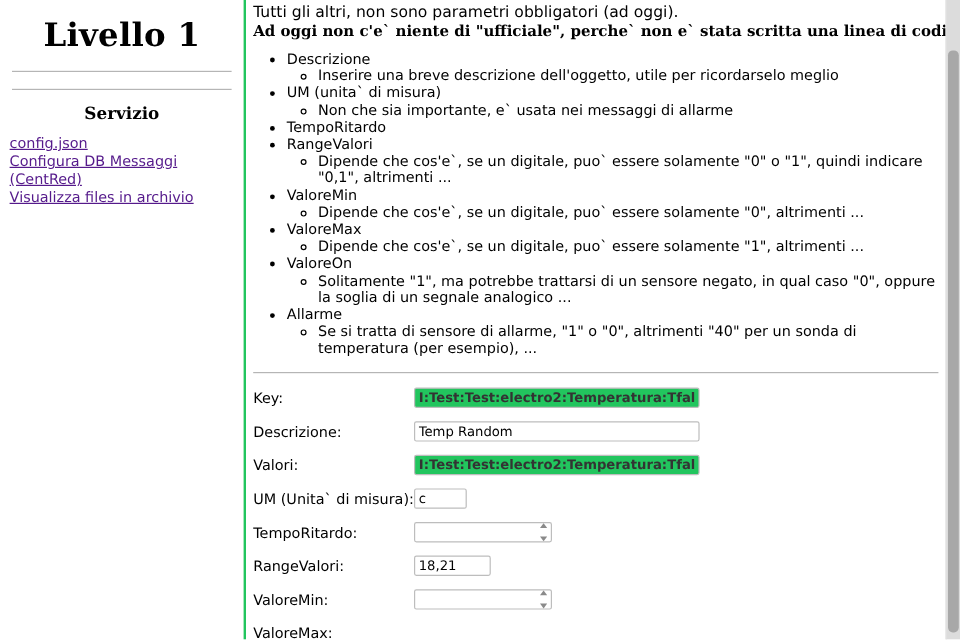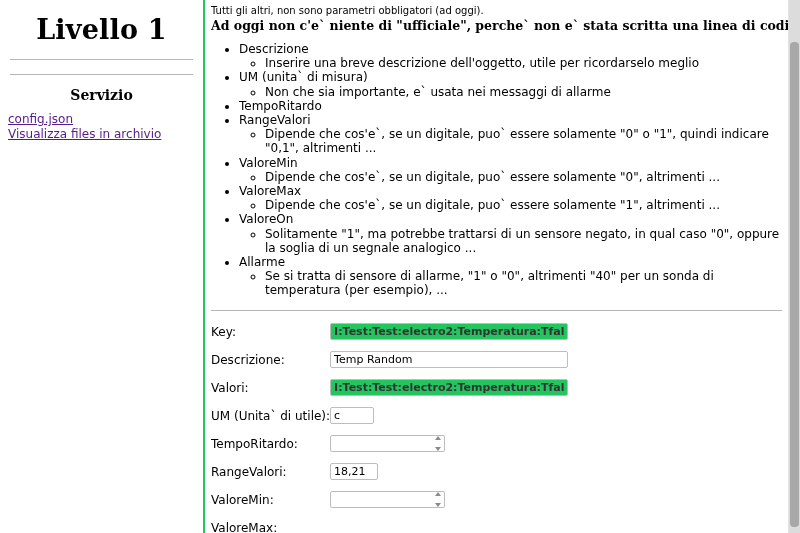--- a/index.html
+++ b/index.html
@@ -84,21 +84,21 @@
   
   #main {
     flex: 1;
     box-sizing: border-box;
     padding: 4px 14px 0 6px;
     position: relative;
     overflow: hidden;
   }
 
   .intro-line {
-    font-size: 10px;
+    font-size: 13px;
     line-height: 14px;
     margin: 0;
     white-space: nowrap;
   }
   .intro-line.bold {
     font-weight: bold;
     font-family: "DejaVu Serif", serif;
     font-size: 12.5px;
     margin-top: 1px;
   }
@@ -226,20 +226,21 @@
 
     <hr class="side-hr">
 
 
     <hr class="side-hr">
 
     <div class="block-services">
       <div class="side-heading">Servizio</div>
       <ul class="link-list">
         <li><span class="side-link">config.json</span></li>
+        <li><span class="side-link">Configura DB Messaggi (CentRed)</span></li>
         <li><span class="side-link">Visualizza files in archivio</span></li>
       </ul>
     </div>
   </div>
 
   <div id="main">
 
     <p class="intro-line">Tutti gli altri, non sono parametri obbligatori (ad oggi).</p>
     <p class="intro-line bold">Ad oggi non c'e` niente di "ufficiale", perche` non e` stata scritta una linea di codice :) .</p>
 
@@ -308,41 +309,41 @@
             <input class="txt w-wide" type="text" value="Temp Random" style="">
           </td>
         </tr>
         <tr>
           <td class="lbl">Valori:</td>
           <td>
             <input class="txt w-wide readonly" type="text" readonly="" value="I:Test:Test:electro2:Temperatura:Tfalso:Valori" style="">
           </td>
         </tr>
         <tr>
-          <td class="lbl">UM (Unita` di utile):</td>
+          <td class="lbl">UM (Unita` di misura):</td>
           <td>
             <input class="txt w-small" type="text" value="c" style="">
           </td>
         </tr>
         <tr>
           <td class="lbl">TempoRitardo:</td>
           <td>
             <span class="num-wrap">
               <input class="txt w-num" type="text" value="" style="">
               <span class="spinner">
                 <span class="arw up"></span>
                 <span class="arw down"></span>
               </span>
             </span>
           </td>
         </tr>
         <tr>
           <td class="lbl">RangeValori:</td>
           <td>
-            <input class="txt w-small" type="text" style="width: 48px;" value="18,21">
+            <input class="txt w-small" type="text" style="width: 64px;" value="18,21">
           </td>
         </tr>
         <tr>
           <td class="lbl">ValoreMin:</td>
           <td>
             <span class="num-wrap">
               <input class="txt w-num" type="text" value="" style="">
               <span class="spinner">
                 <span class="arw up"></span>
                 <span class="arw down"></span>

